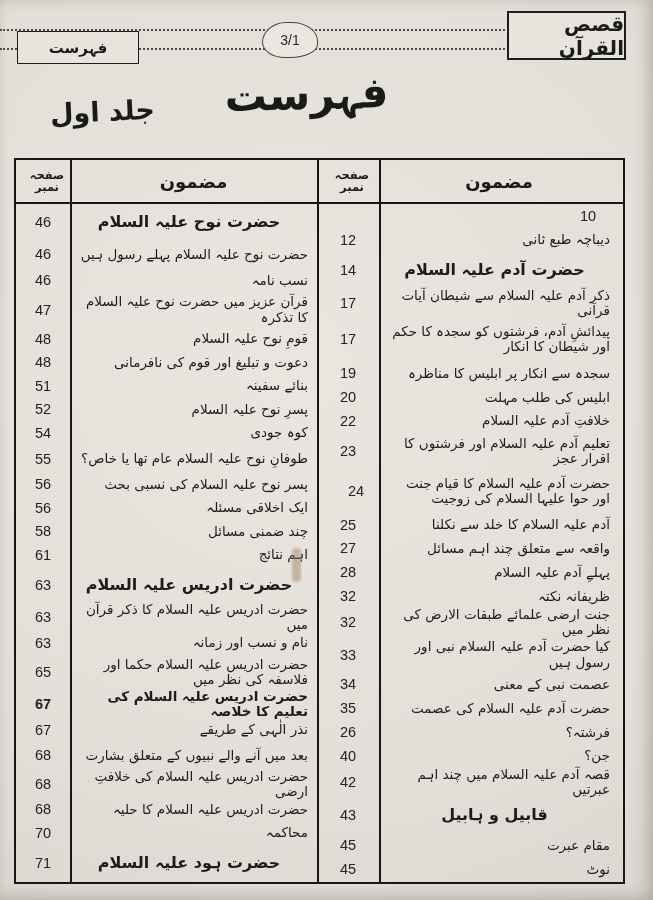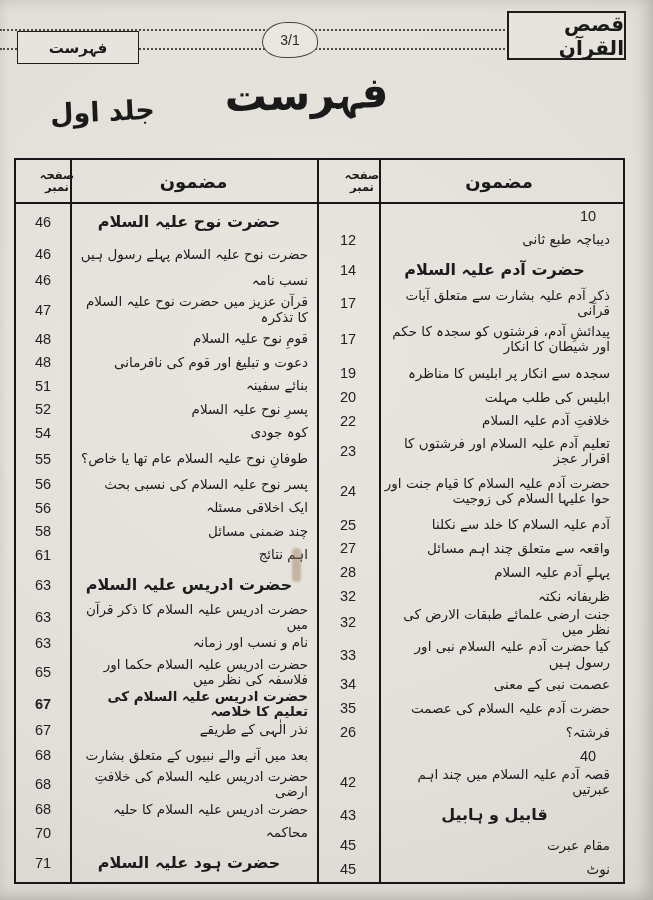--- a/index.html
+++ b/index.html
@@ -55,21 +55,21 @@
     border:2px solid #17171a;
   }
   .vl{position:absolute;top:0;bottom:0;width:1.6px;background:#17171a;}
   .vl1{left:54px;} .vl2{left:301px;} .vl3{left:363px;}
   .hl{position:absolute;left:0;right:0;top:42px;height:1.6px;background:#17171a;}
   .th{
     position:absolute;top:0;height:42px;
     display:flex;align-items:center;justify-content:center;
     font-weight:bold;text-align:center;
   }
-  .th-pg{font-size:11.5px;line-height:1.05;padding:0 14px;}
+  .th-pg{font-size:11.5px;line-height:1.05;padding:0 4px;}
   .th-topic{font-size:18px;}
   .th-pgL{left:0;width:54px;}
   .th-topicL{left:54px;width:247px;}
   .th-pgR{left:301px;width:62px;}
   .th-topicR{left:363px;width:240px;}
   .rows{
     position:absolute;top:44px;bottom:1px;
     display:flex;flex-direction:column;
   }
   #rows-left{left:0;width:301px;}
@@ -129,21 +129,21 @@
         </div>
         <div class="trow" style="flex-grow: 1;">
           <span class="topic" dir="rtl">دیباچہ طبع ثانی</span>
           <span class="pg">12</span>
         </div>
         <div class="trow heading" style="flex-grow: 1.55;">
           <span class="topic" dir="rtl">حضرت آدم علیہ السلام</span>
           <span class="pg">14</span>
         </div>
         <div class="trow" style="flex-grow: 1.2;">
-          <span class="topic" dir="rtl">ذکر آدم علیہ بشارت سے متعلق آیات قرآنی</span>
+          <span class="topic" dir="rtl">ذکر آدم علیہ السلام سے شیطان آیات قرآنی</span>
           <span class="pg">17</span>
         </div>
         <div class="trow" style="flex-grow: 1.85;">
           <span class="topic" dir="rtl">پیدائشِ آدم، فرشتوں کو سجدہ کا حکم اور شیطان کا انکار</span>
           <span class="pg">17</span>
         </div>
         <div class="trow" style="flex-grow: 1;">
           <span class="topic" dir="rtl">سجدہ سے انکار پر ابلیس کا مناظرہ</span>
           <span class="pg">19</span>
         </div>
@@ -152,21 +152,21 @@
           <span class="pg">20</span>
         </div>
         <div class="trow" style="flex-grow: 1;">
           <span class="topic" dir="rtl">خلافتِ آدم علیہ السلام</span>
           <span class="pg">22</span>
         </div>
         <div class="trow" style="flex-grow: 1.5;">
           <span class="topic" dir="rtl">تعلیم آدم علیہ السلام اور فرشتوں کا اقرار عجز</span>
           <span class="pg">23</span>
         </div>
-        <div class="trow" style="flex-grow: 1.85;">
+        <div class="trow" style="flex-grow: 1.85; padding-left: 8px;">
           <span class="topic" dir="rtl">حضرت آدم علیہ السلام کا قیام جنت اور حوا علیہا السلام کی زوجیت</span>
           <span class="pg">24</span>
         </div>
         <div class="trow" style="flex-grow: 1;">
           <span class="topic" dir="rtl">آدم علیہ السلام کا خلد سے نکلنا</span>
           <span class="pg">25</span>
         </div>
         <div class="trow" style="flex-grow: 1;">
           <span class="topic" dir="rtl">واقعہ سے متعلق چند اہم مسائل</span>
           <span class="pg">27</span>
@@ -193,20 +193,21 @@
         </div>
         <div class="trow" style="flex-grow: 1;">
           <span class="topic" dir="rtl">حضرت آدم علیہ السلام کی عصمت</span>
           <span class="pg">35</span>
         </div>
         <div class="trow" style="flex-grow: 1;">
           <span class="topic" dir="rtl">فرشتہ؟</span>
           <span class="pg">26</span>
         </div>
         <div class="trow" style="flex-grow: 1;">
+          <span class="topic" dir="rtl">جن؟</span>
           <span class="pg">40</span>
         </div>
         <div class="trow" style="flex-grow: 1.2;">
           <span class="topic" dir="rtl">قصہ آدم علیہ السلام میں چند اہم عبرتیں</span>
           <span class="pg">42</span>
         </div>
         <div class="trow heading" style="flex-grow: 1.55;">
           <span class="topic" dir="rtl">قابیل و ہابیل</span>
           <span class="pg">43</span>
         </div>

